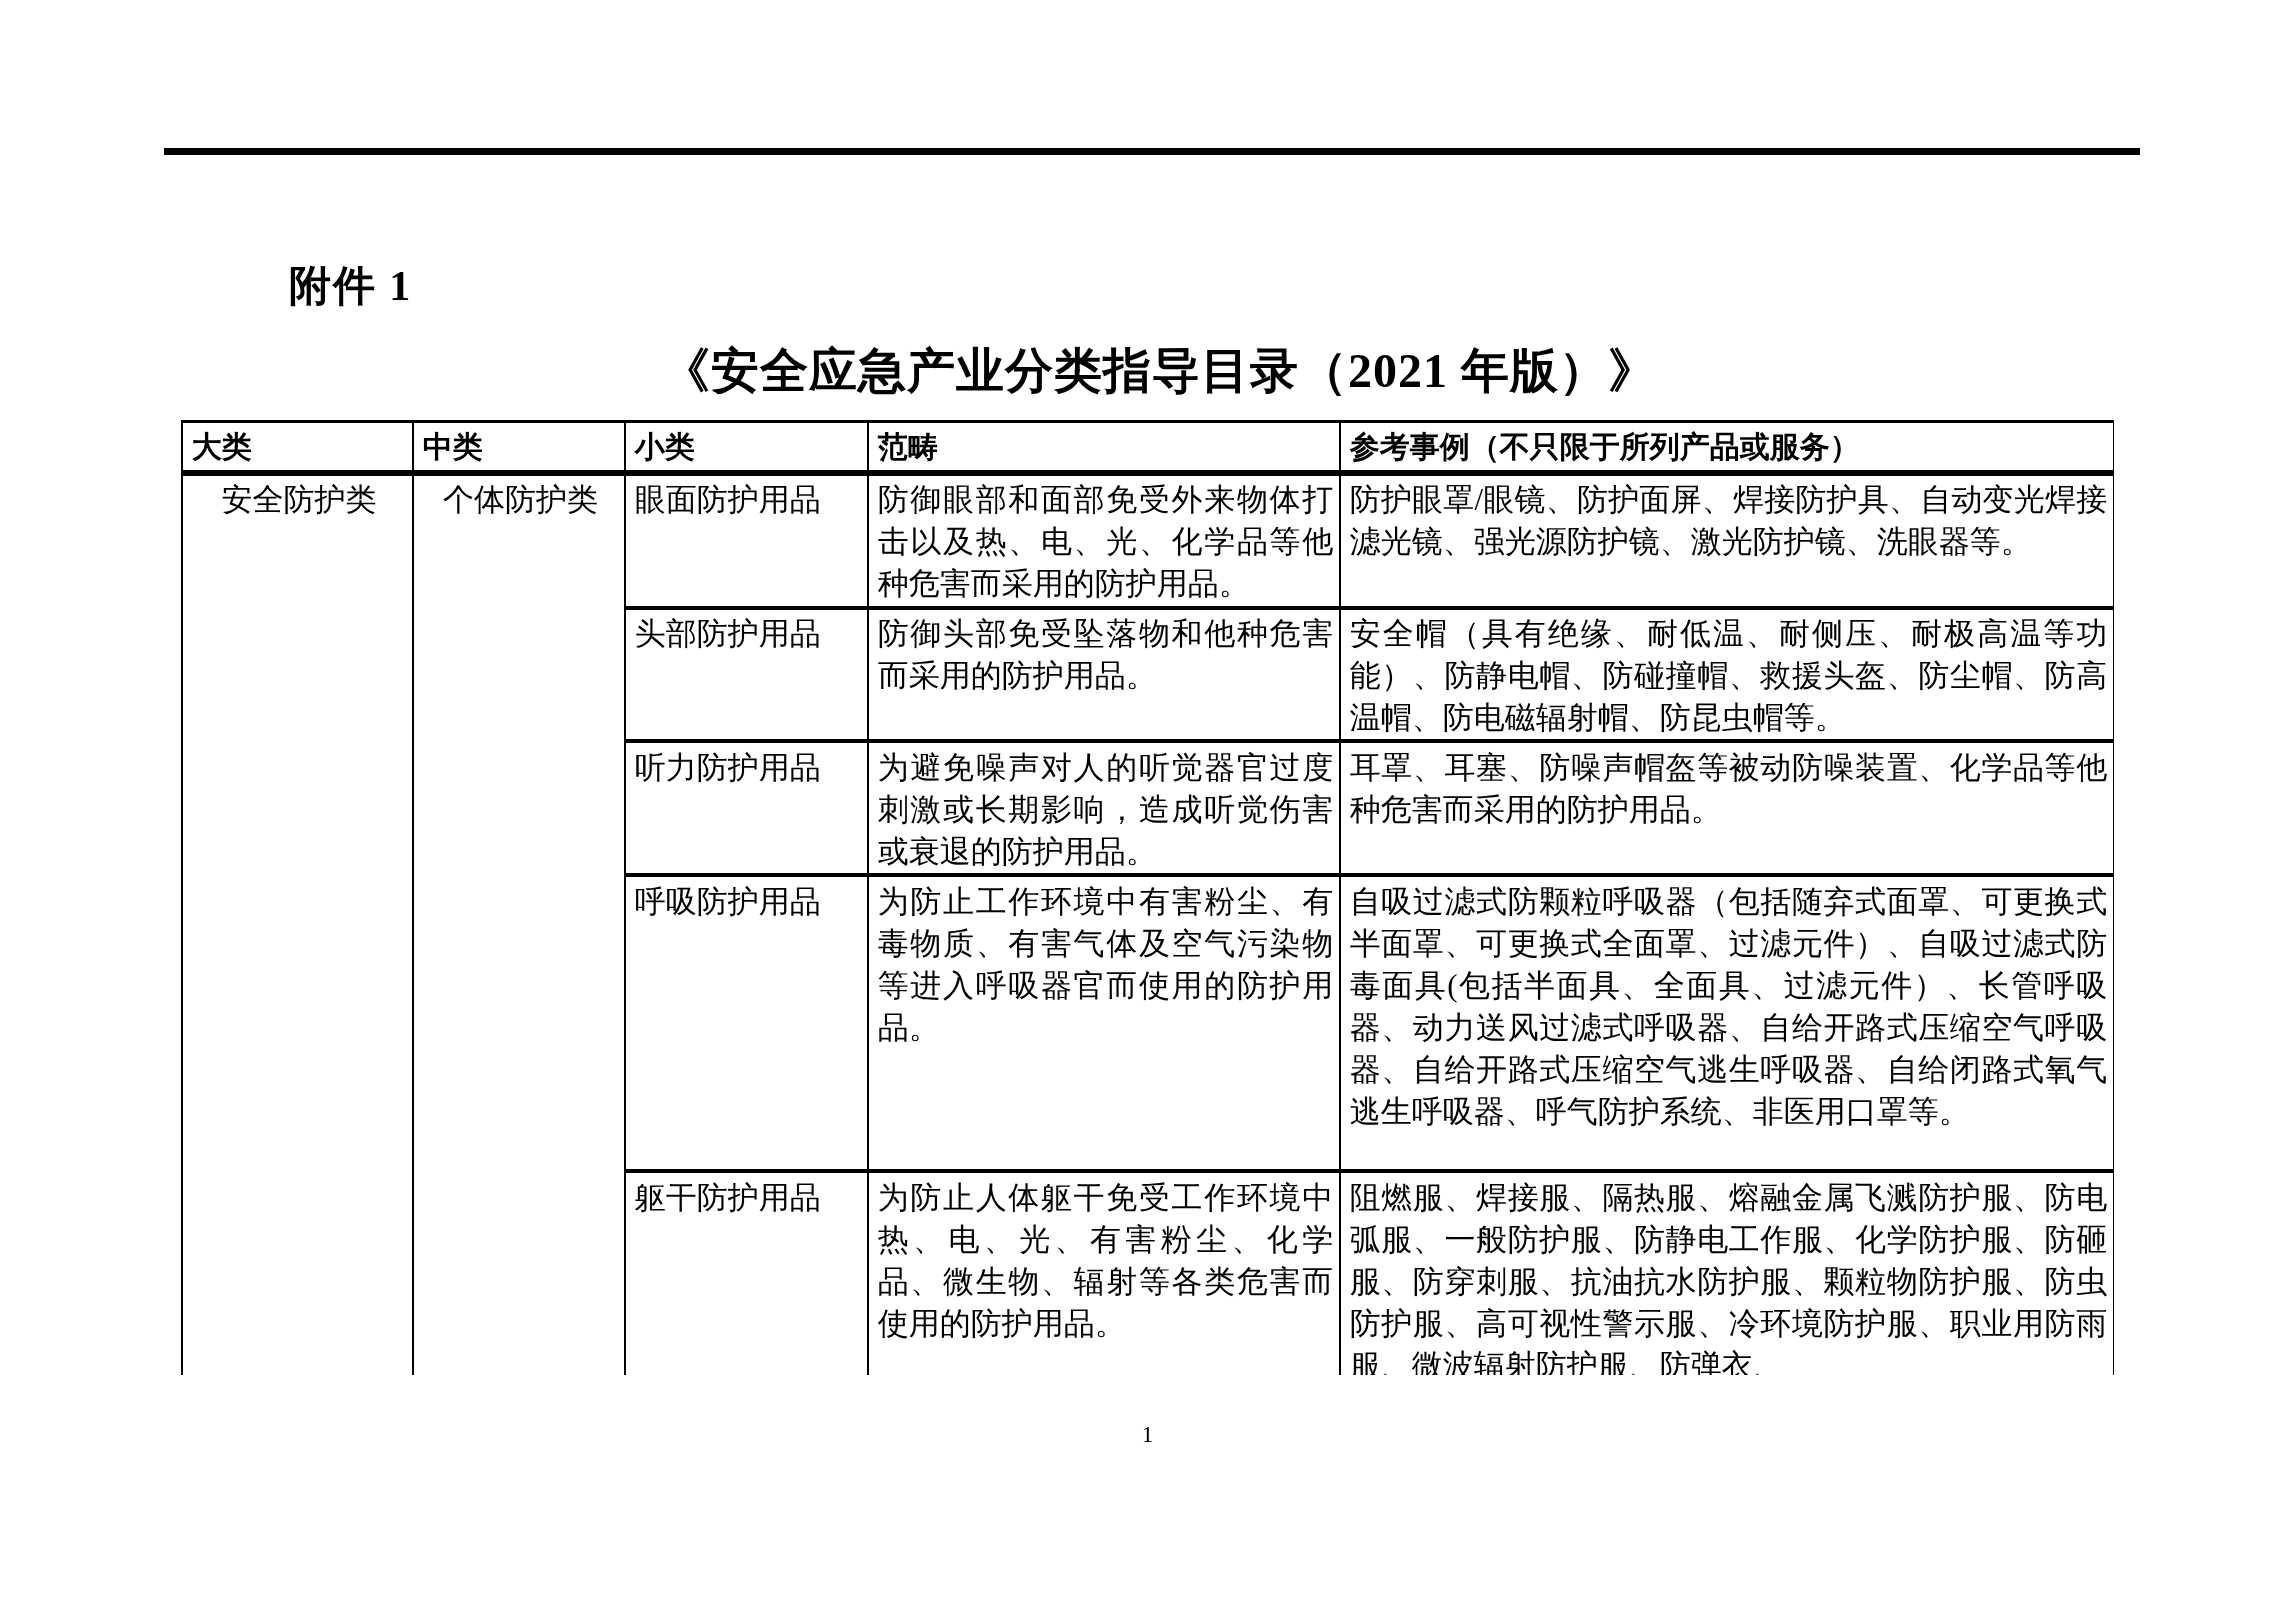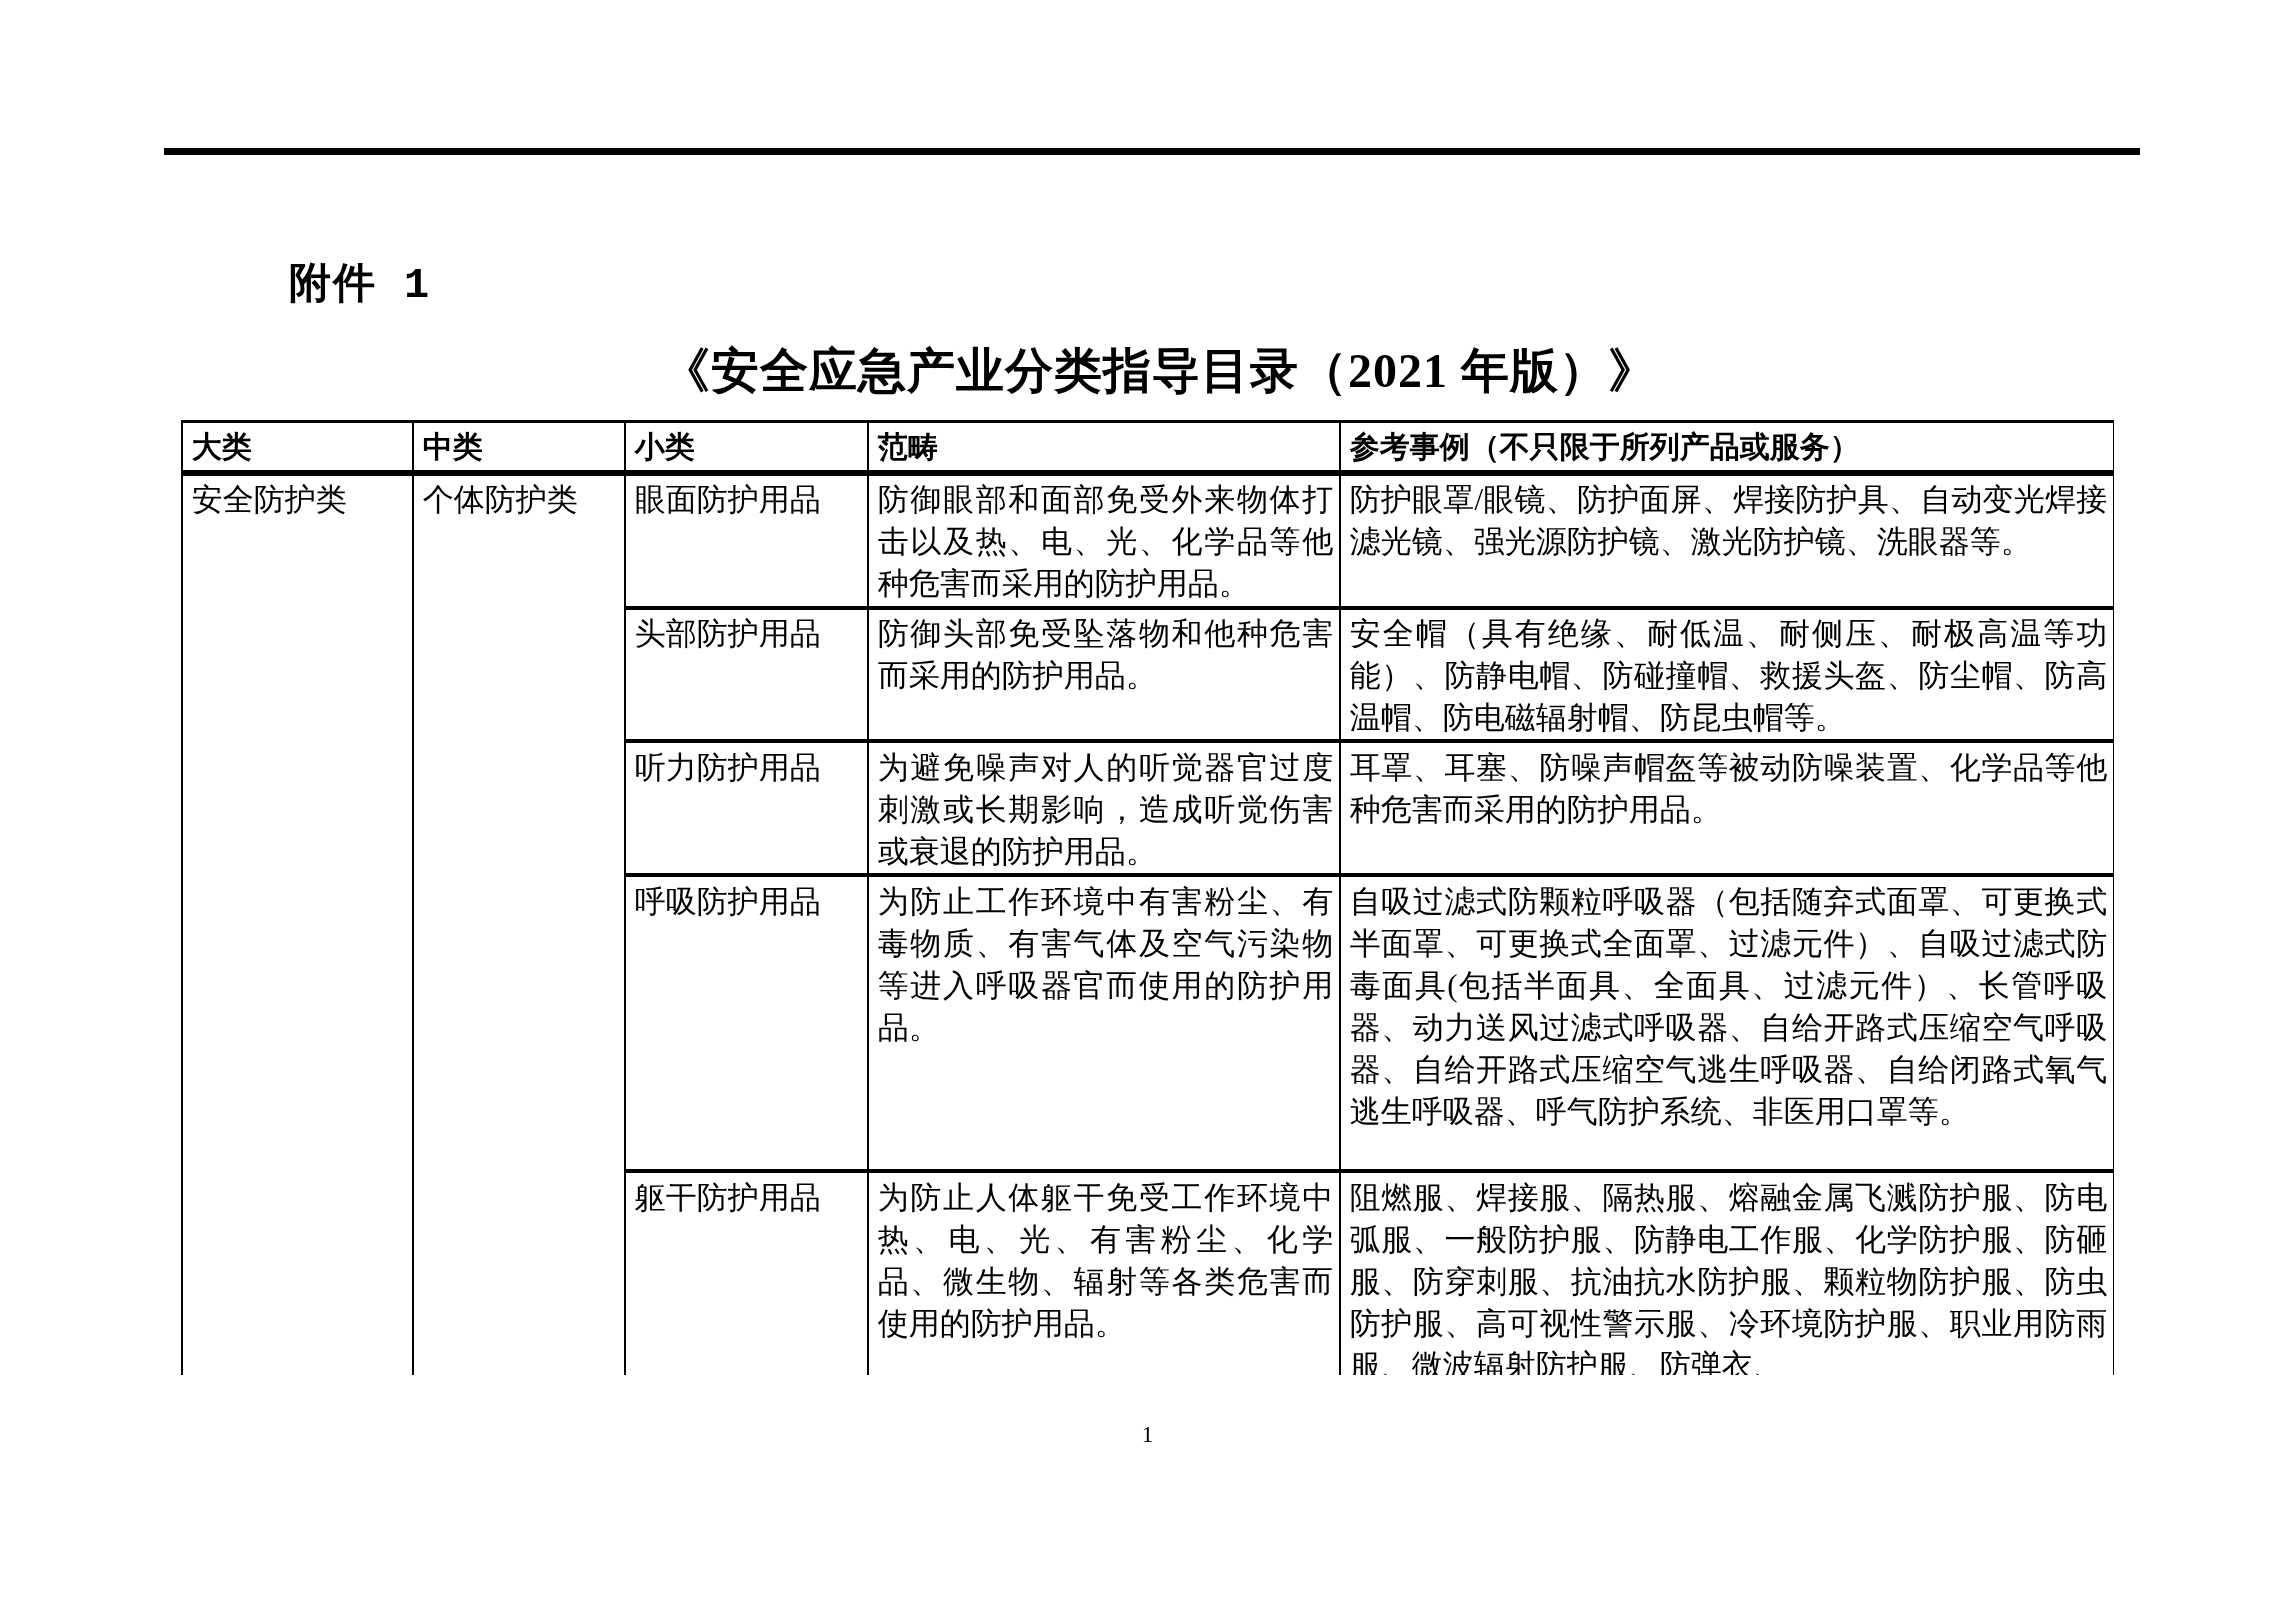--- a/index.html
+++ b/index.html
@@ -13,21 +13,21 @@
   }
   .header-rule{
     position:absolute;
     left:164px;top:148px;
     width:1976px;height:6.7px;
     background:#000;
   }
   .attachment{
     position:absolute;
     left:289px;top:260px;
-    font-family:Liberation Mono, monospace;
+    font-family:Liberation Serif, serif;
     font-weight:bold;
     font-size:42px;line-height:53px;
     letter-spacing:1.9px;
     white-space:pre;
   }
   .doc-title{
     position:absolute;
     left:12px;top:337px;
     width:100%;
     margin:0;
@@ -82,21 +82,21 @@
     overflow-wrap:anywhere;
   }
   td.scope .cellbox, td.examples .cellbox{
     text-align:justify;
   }
   tr.r1 .cellbox{max-height:127px;}
   tr.r2 .cellbox{max-height:127px;}
   tr.r3 .cellbox{max-height:127px;}
   tr.r4 .cellbox{max-height:297px;}
   tr.r5 .cellbox{max-height:212px;}
-  td.merged .cellbox{max-height:892px;}
+  td.merged .cellbox{max-height:892px;text-align:center;}
   .page-number{
     position:absolute;
     left:0;top:1422px;
     width:100%;
     text-align:center;
     font-size:23px;
     font-family:"Liberation Serif","DejaVu Serif",serif;
   }
 </style>
 </head>

